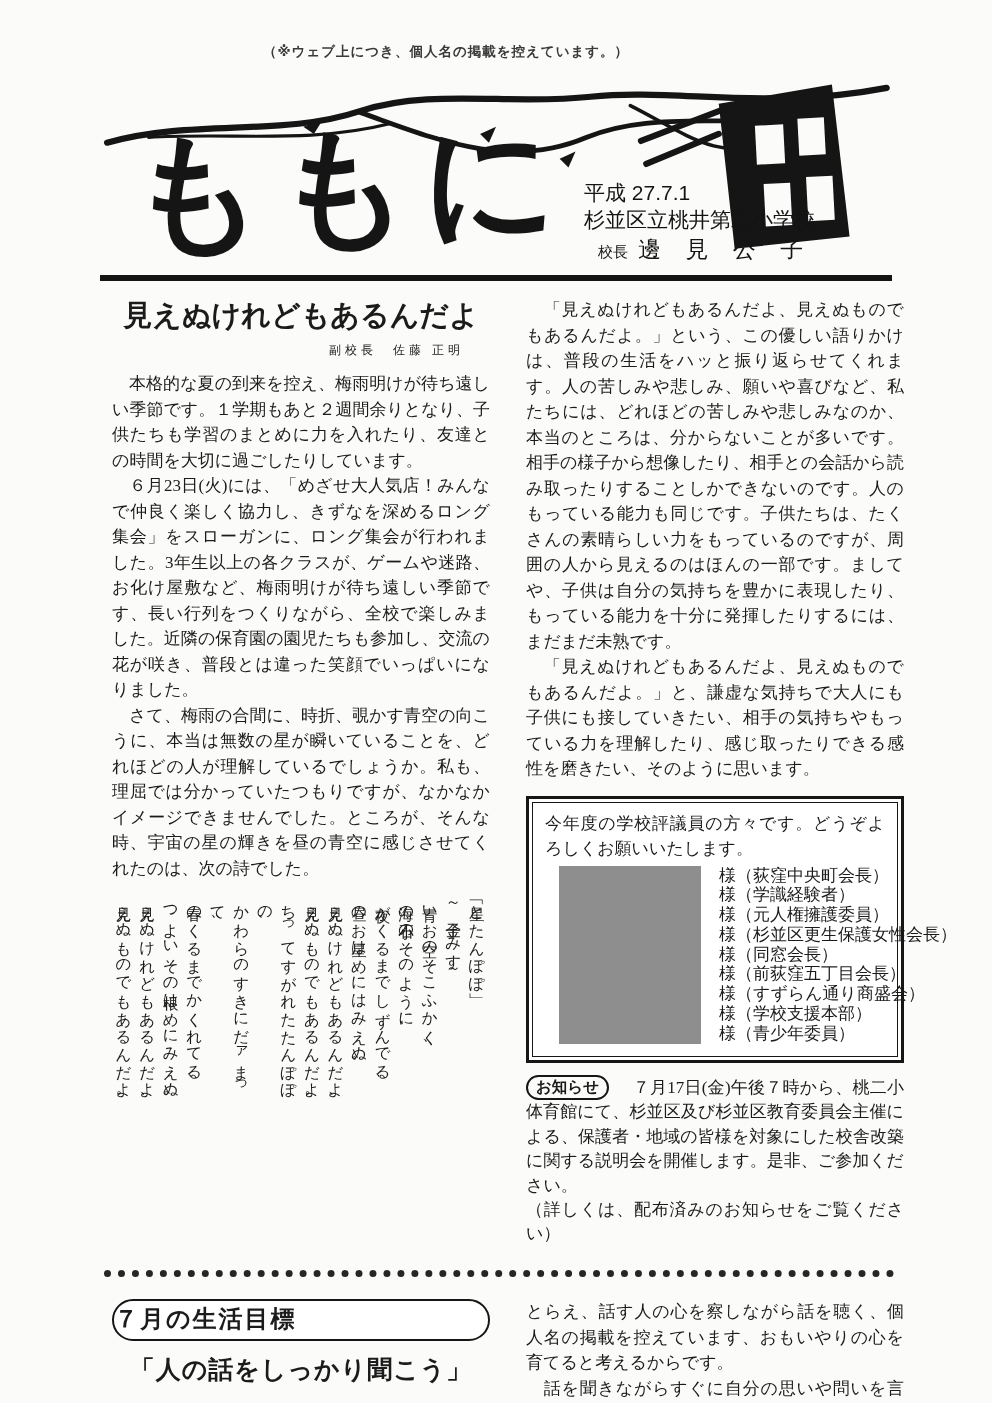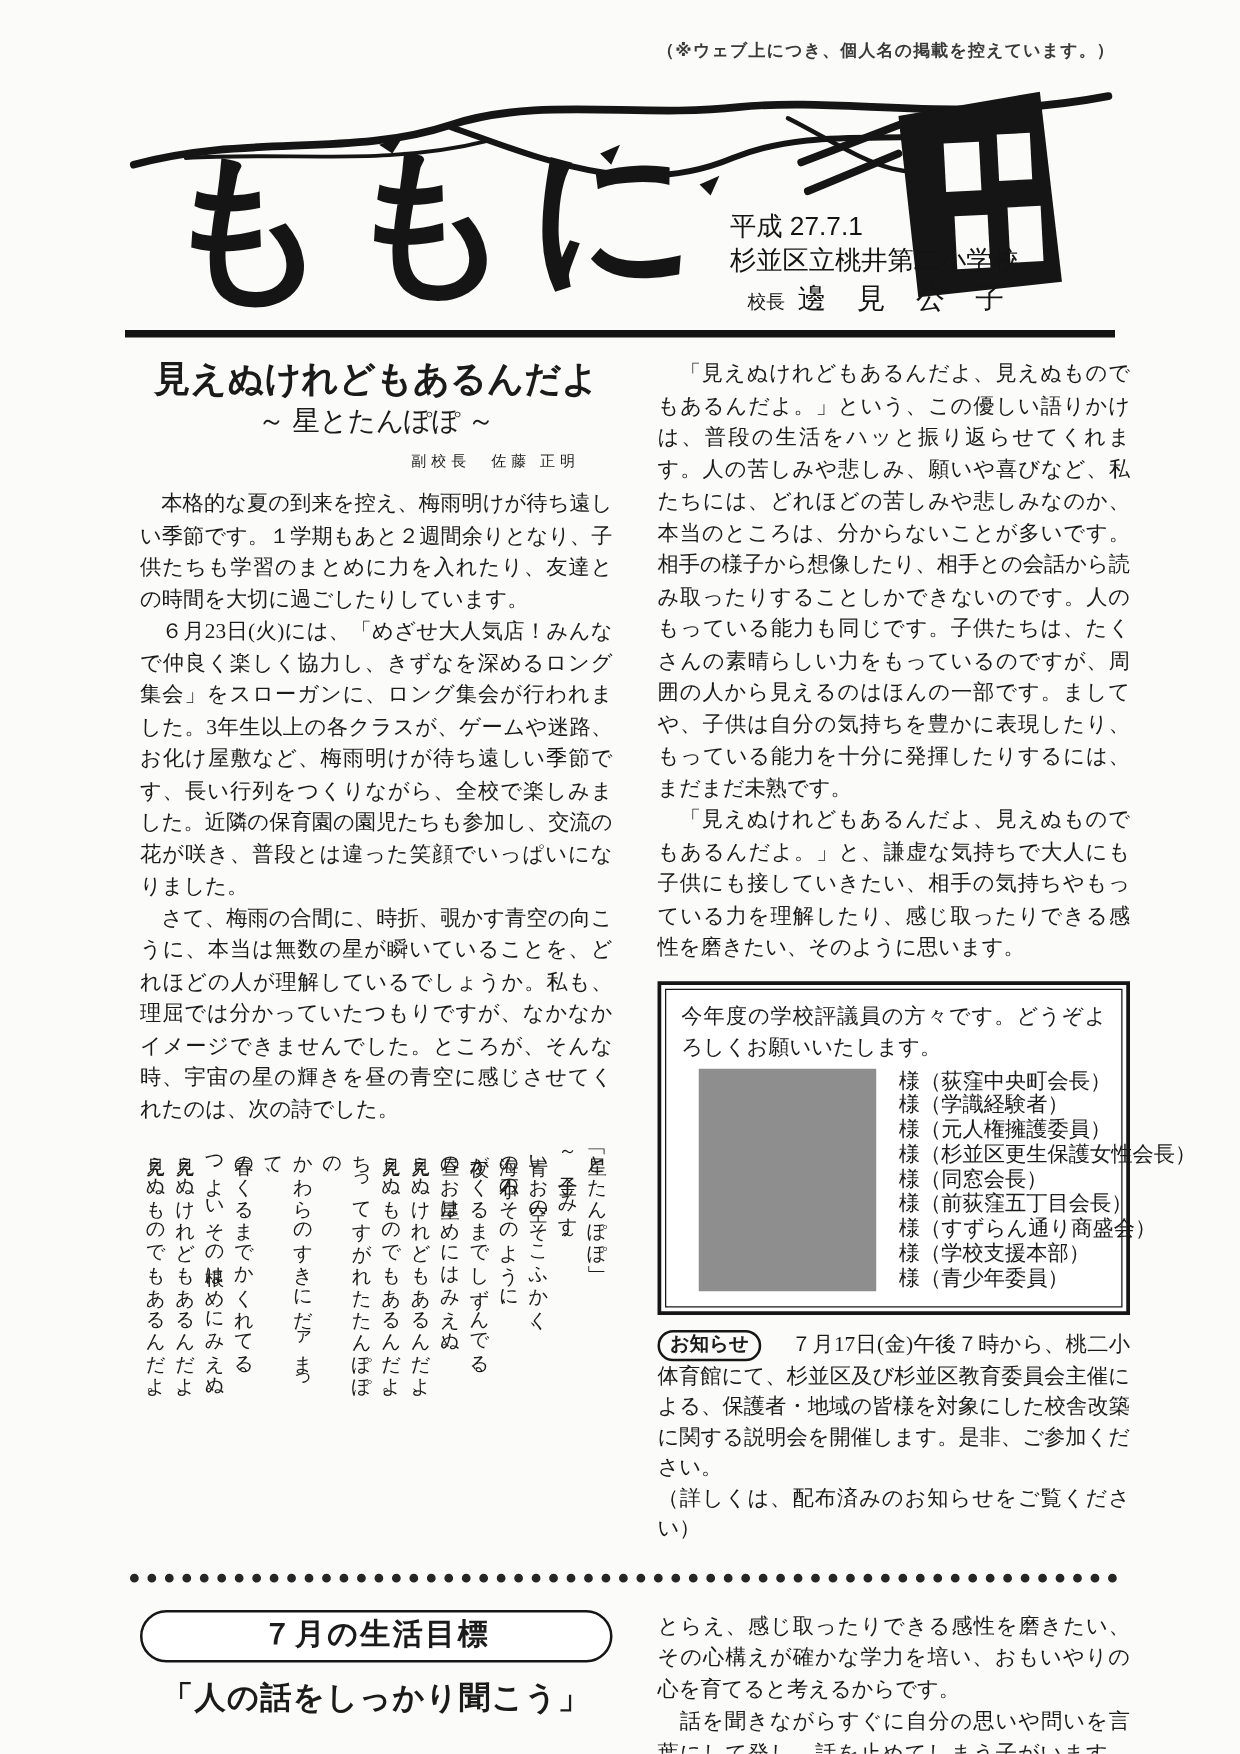--- a/index.html
+++ b/index.html
@@ -5,21 +5,21 @@
   html,body{margin:0;padding:0;}
   body{
     width:992px;height:1403px;overflow:hidden;
     background:#fbfbf9;color:#1b1b1b;
     font-family:"Liberation Serif","DejaVu Serif",serif;
   }
   .page{position:relative;width:992px;height:1403px;}
 
   
   .web-note{
-    margin:32px 100px 6px 0;text-align:right;
+    margin:43px 100px 6px 0;text-align:center;
     font-family:"Liberation Sans","DejaVu Sans",sans-serif;
     font-size:13.5px;font-weight:bold;color:#3a3a3a;letter-spacing:1px;
   }
 
   
   .masthead{position:relative;margin:4px 100px 0 100px;height:208px;
     border-bottom:6px solid #141414;}
   .masthead svg{position:absolute;left:0;top:0;width:100%;height:100%;}
   .mast-info{
     position:absolute;left:484px;top:112px;
@@ -70,21 +70,21 @@
     font-weight:bold;font-size:15.5px;line-height:20px;vertical-align:1px;
   }
   .notice-note{font-size:17px;line-height:24px;}
 
   
   .dotted-divider{margin:24px 98px 0 104px;border-top:7px dotted #262626;height:0;}
 
   
   .goal{margin-top:22px;}
   .goal-pill{
-    border:2.5px solid #161616;border-radius:26px;text-align:center;
+    border:2.5px solid #161616;border-radius:26px;text-align:left;
     font-family:"Liberation Sans","DejaVu Sans",sans-serif;
     font-weight:bold;font-size:24px;line-height:30px;padding:3px 0 5px;
     letter-spacing:2px;background:#fff;
   }
   .goal-heading{
     text-align:center;font-family:"Liberation Sans","DejaVu Sans",sans-serif;
     font-weight:bold;font-size:25px;line-height:32px;margin:12px 0 12px;letter-spacing:1px;
   }
   .goal p.body{line-height:25.5px;}
   .goal .col > p.body + p.body{margin-top:0;}
@@ -126,21 +126,20 @@
       <div class="mast-school">杉並区立桃井第二小学校</div>
       <div class="mast-principal">
         <span>校長</span><span class="p-name">邊 見 公 子</span>
       </div>
     </div>
   </header>
 
   <main class="cols">
     <div class="col">
       <h1 class="art-title">見えぬけれどもあるんだよ</h1>
-      <div class="art-subtitle">～ 星とたんぽぽ ～</div>
       <div class="art-author">副校長　佐藤 正明</div>
       <p class="body">　本格的な夏の到来を控え、梅雨明けが待ち遠しい季節です。１学期もあと２週間余りとなり、子供たちも学習のまとめに力を入れたり、友達との時間を大切に過ごしたりしています。</p>
       <p class="body">　６月23日(火)には、「めざせ大人気店！みんなで仲良く楽しく協力し、きずなを深めるロング集会」をスローガンに、ロング集会が行われました。3年生以上の各クラスが、ゲームや迷路、お化け屋敷など、梅雨明けが待ち遠しい季節です、長い行列をつくりながら、全校で楽しみました。近隣の保育園の園児たちも参加し、交流の花が咲き、普段とは違った笑顔でいっぱいになりました。</p>
       <p class="body">　さて、梅雨の合間に、時折、覗かす青空の向こうに、本当は無数の星が瞬いていることを、どれほどの人が理解しているでしょうか。私も、理屈では分かっていたつもりですが、なかなかイメージできませんでした。ところが、そんな時、宇宙の星の輝きを昼の青空に感じさせてくれたのは、次の詩でした。</p>
       <div class="poem">
         <div class="poem-title">「星とたんぽぽ」</div>
         <div class="poem-poet">～金子　みすゞ～</div>
         <div class="poem-line">青いお空のそこふかく、</div>
         <div class="poem-line">海の小石のそのように、</div>
         <div class="poem-line">夜がくるまでしずんでる、</div>
@@ -189,19 +188,19 @@
 
   <div class="dotted-divider"></div>
 
   <section class="cols goal">
     <div class="col">
       <div class="goal-pill">７月の生活目標</div>
       <div class="goal-heading">「人の話をしっかり聞こう」</div>
 
     </div>
     <div class="col">
-      <p class="body">とらえ、感じ取ったりできる感性を磨きたい、その心構えが確かな学力を培い、おもいやりの心を育てると考えるからです。</p>
+      <p class="body">とらえ、話す人の心を察しながら話を聴く、個人名の掲載を控えています、おもいやりの心を育てると考えるからです。</p>
       <p class="body">　話を聞きながらすぐに自分の思いや問いを言葉にして発し、話を止めてしまう子がいます。最後まで話を聴くことも、話す人だけでなく共に学ぶ友達を尊重する上で大切なことです。</p>
 
     </div>
   </section>
 
 </div>
 
 </body></html>

